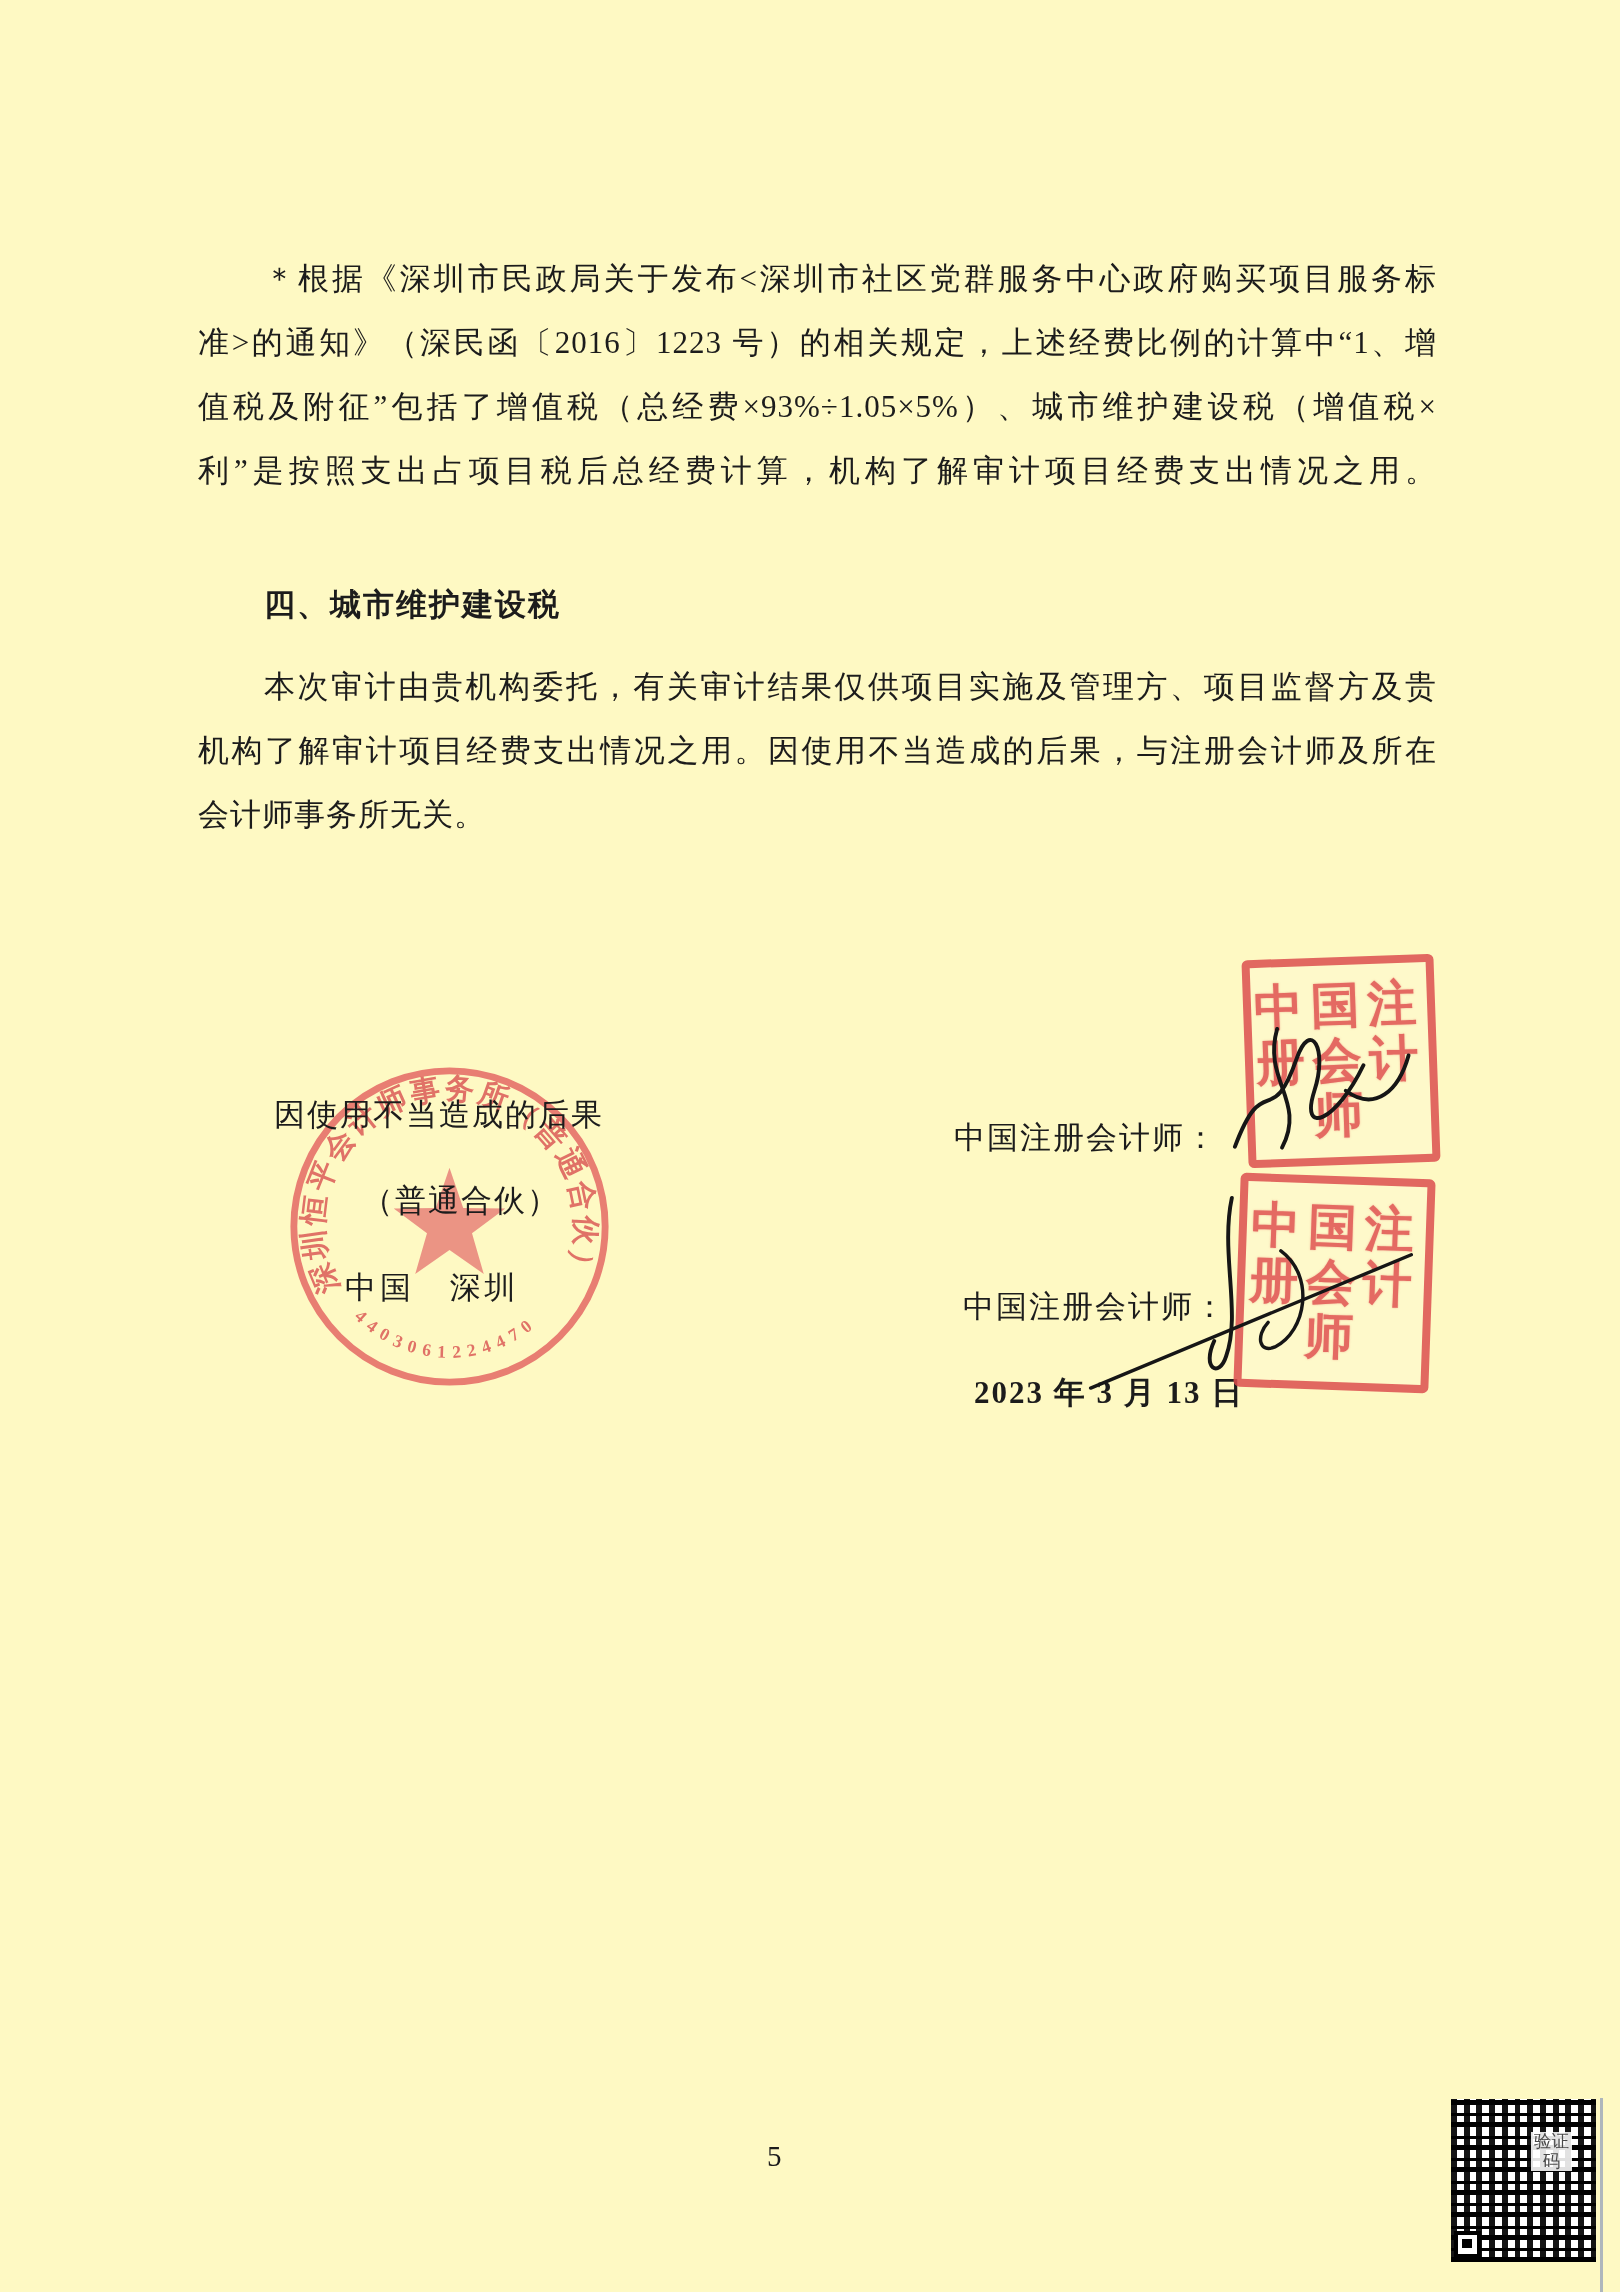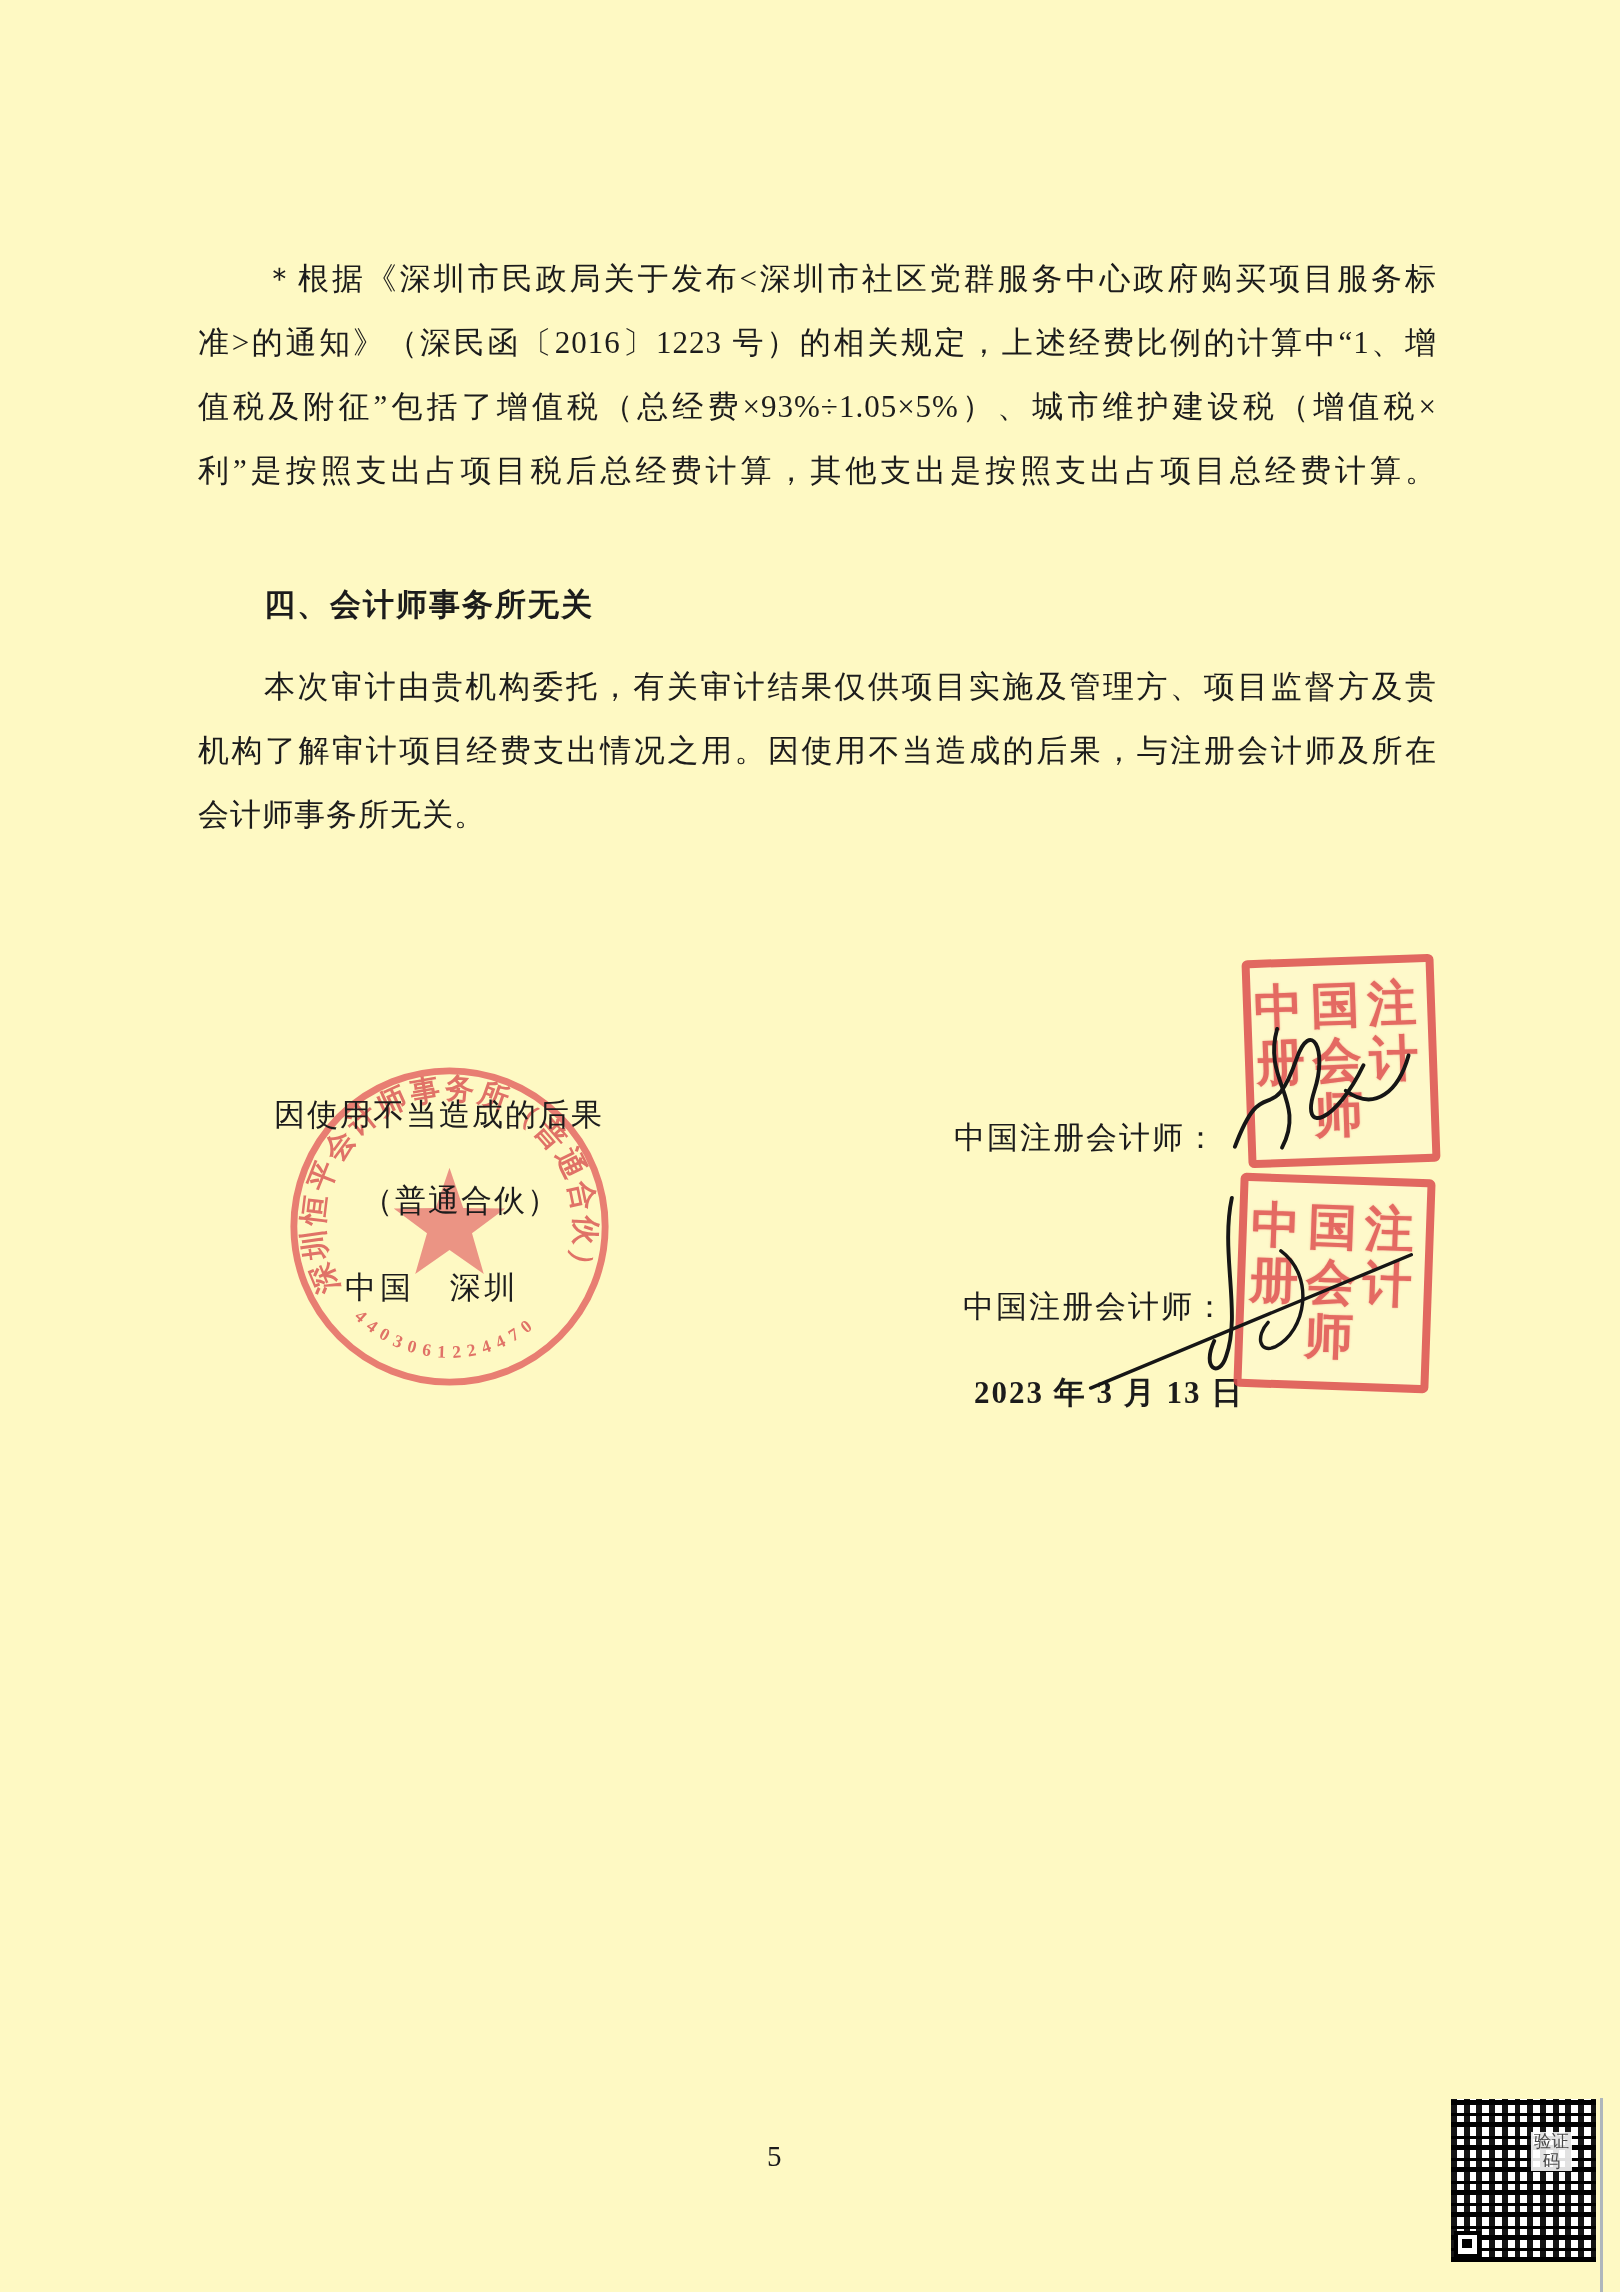--- a/index.html
+++ b/index.html
@@ -65,24 +65,24 @@
 </style>
 </head>
 <body>
 
 <div class="page">
 
   <div class="para" style="top:247px;">
     <span class="jline indent">＊根据《深圳市民政局关于发布&lt;深圳市社区党群服务中心政府购买项目服务标</span>
     <span class="jline">准&gt;的通知》（深民函〔2016〕1223 号）的相关规定，上述经费比例的计算中“1、增</span>
     <span class="jline">值税及附征”包括了增值税（总经费×93%÷1.05×5%）、城市维护建设税（增值税×</span>
-    <span class="jline">利”是按照支出占项目税后总经费计算，其他支出是按照支出占项目总经费计算。</span>
+    <span class="jline">利”是按照支出占项目税后总经费计算，机构了解审计项目经费支出情况之用。</span>
   </div>
 
-  <div class="heading">四、会计师事务所无关</div>
+  <div class="heading">四、城市维护建设税</div>
 
   <div class="para" style="top:655px;">
     <span class="jline indent">本次审计由贵机构委托，有关审计结果仅供项目实施及管理方、项目监督方及贵</span>
     <span class="jline">机构了解审计项目经费支出情况之用。因使用不当造成的后果，与注册会计师及所在</span>
     <span class="jline plain">会计师事务所无关。</span>
   </div>
 
   <svg class="round-seal" viewBox="0 0 332 332">
     <defs>
       <path id="arcTop" d="M 55,230 A 129,129 0 1 1 277,230" fill="none"></path>

